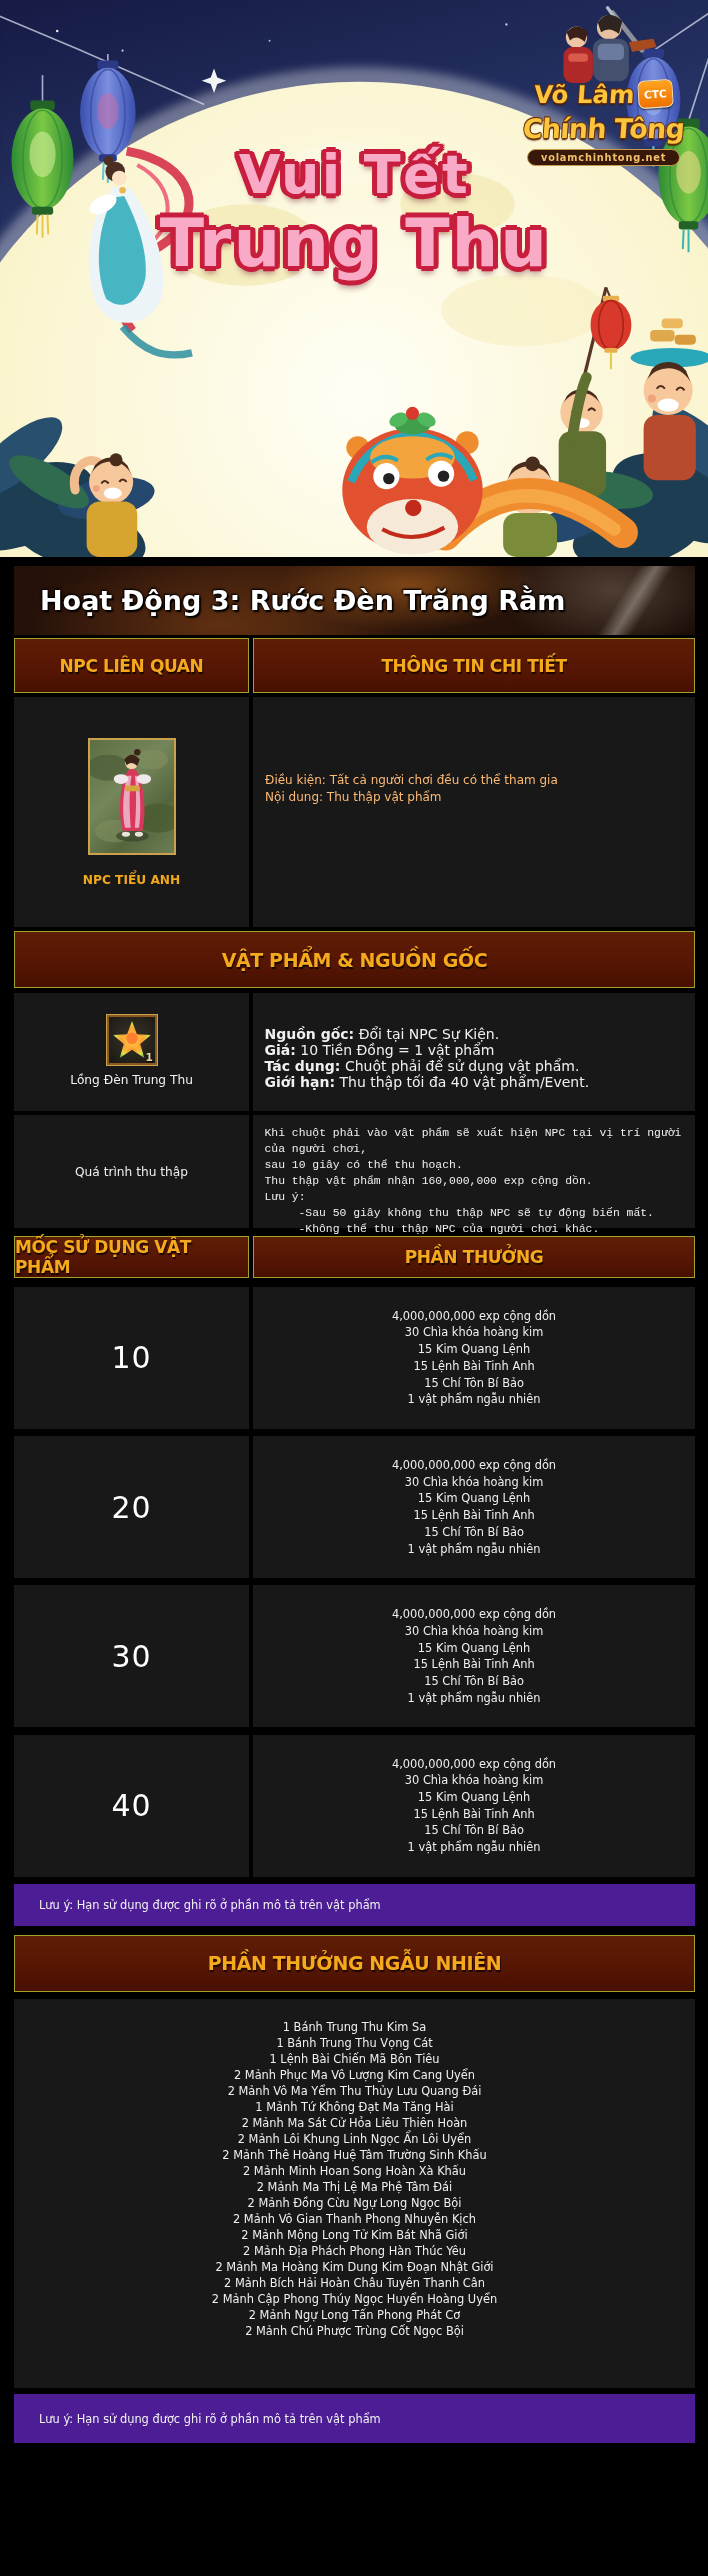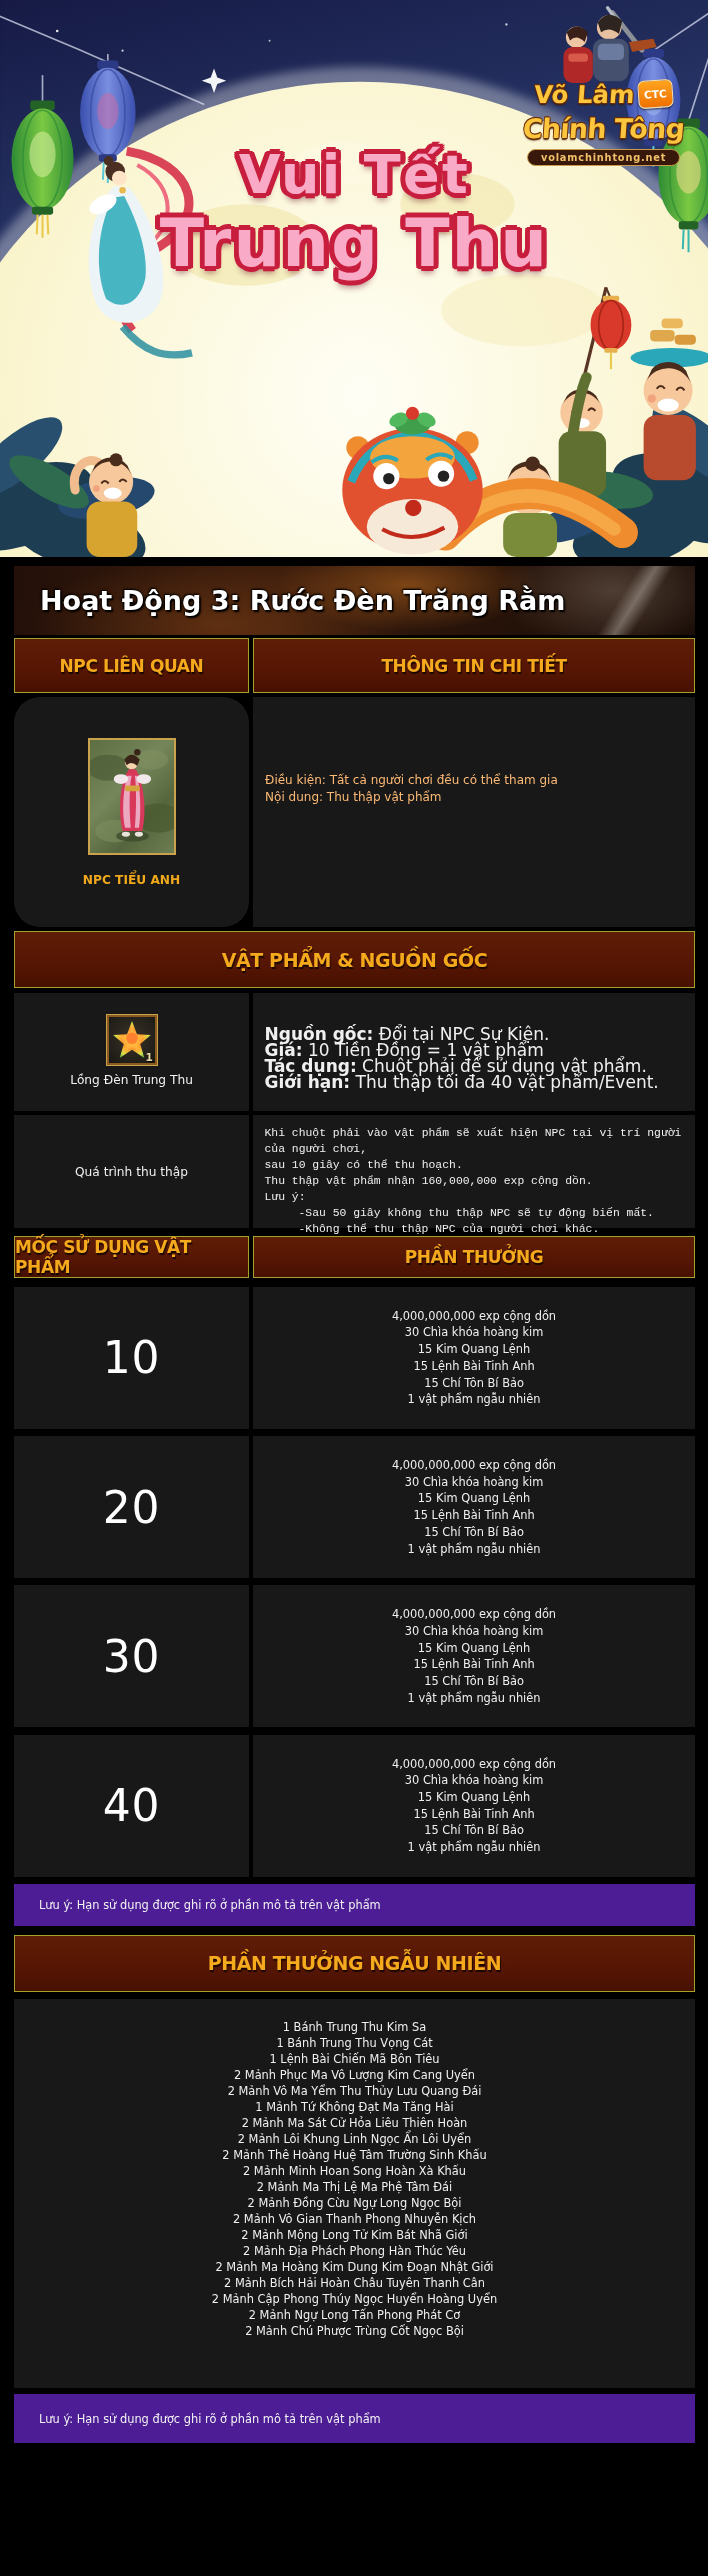--- a/index.html
+++ b/index.html
@@ -73,53 +73,53 @@
     background:linear-gradient(180deg,#5e1d05,#571604 55%,#471001);
     border:0.8px solid #a3a32a;
     color:#f5a91d;font-weight:bold;font-size:17px;letter-spacing:-0.4px;
     display:flex;align-items:center;justify-content:center;
     text-shadow:0.8px 1.6px 0.8px rgba(0,0,0,.7);
     height:55px;box-sizing:border-box;
   }
   .hfull{height:57px;font-size:19px;margin-bottom:4.1px;}
   .dcell{background:#181818;box-sizing:border-box;}
   .npc-row{height:230px;margin-bottom:4.1px;}
-  .npc-left{display:flex;flex-direction:column;align-items:center;padding-top:41px;border-radius:26px;}
+  .npc-left{display:flex;flex-direction:column;align-items:center;padding-top:41px;}
   .npc-img{
     width:84px;height:113px;border:2.4px solid #c9a24b;
     background:linear-gradient(135deg,#5d6e42,#75865a 40%,#55663e 70%,#6d7e52);
   }
   .npc-name{margin-top:18px;color:#f0a81c;font-weight:bold;font-size:12.2px;letter-spacing:0;}
   .npc-right{padding:75px 13px 0 12px;font-size:12px;line-height:17px;color:#fdba74;}
 
   .item-row{height:118px;margin-bottom:4.9px;}
   .item-left{display:flex;flex-direction:column;align-items:center;padding-top:22px;}
   .item-icon{
     position:relative;width:46px;height:46px;
     border:2.4px solid #8a5a1e;outline:0.8px solid #caa14a;
     background:radial-gradient(circle at 50% 45%,#3a3428,#23201a 70%,#191713);
   }
   .item-icon .qty{
     position:absolute;right:1.6px;bottom:0;color:#e8d9a8;font-size:10.6px;font-weight:bold;
     text-shadow:0.8px 0.8px 0.8px #000;
   }
   .item-name{margin-top:8.2px;font-size:12.2px;color:#f2f2f2;}
-  .item-right{padding:33px 13px 0 11.4px;font-size:17px;line-height:16px;}
+  .item-right{padding:33px 13px 0 11.4px;font-size:14px;line-height:16px;}
   .item-right b{font-weight:bold;}
 
   .proc-row{height:113px;margin-bottom:7.3px;}
   .proc-left{display:flex;align-items:center;justify-content:center;font-size:12.2px;}
   .proc-right{padding:9.8px 13px 0 11.4px;font-size:11.4px;line-height:16px;font-family:Liberation Mono, monospace;}
   .indent{padding-left:34px;}
 
   .ms-head{height:42px;margin-bottom:4.9px;}
   .ms-row{height:142px;margin-bottom:7.3px;}
   .ms-row:last-of-type{margin-bottom:9.8px;}
   .mcell{display:flex;align-items:center;justify-content:center;}
-  .mnum{font-size:44px;color:#fff;letter-spacing:0.8px;}
+  .mnum{font-size:30px;color:#fff;letter-spacing:0.8px;}
   .rcell{padding-top:21px;text-align:center;font-size:11.4px;line-height:16.7px;}
 
   .note-cell{
     background:#4c1d95;height:42px;margin-bottom:9px;
     display:flex;align-items:center;padding-left:25px;box-sizing:border-box;
     font-size:11.4px;color:#f2f2f2;
   }
   .rand-head{margin-bottom:7.3px;}
   .rand-list{
     background:#181818;text-align:center;font-size:11.4px;line-height:16px;

